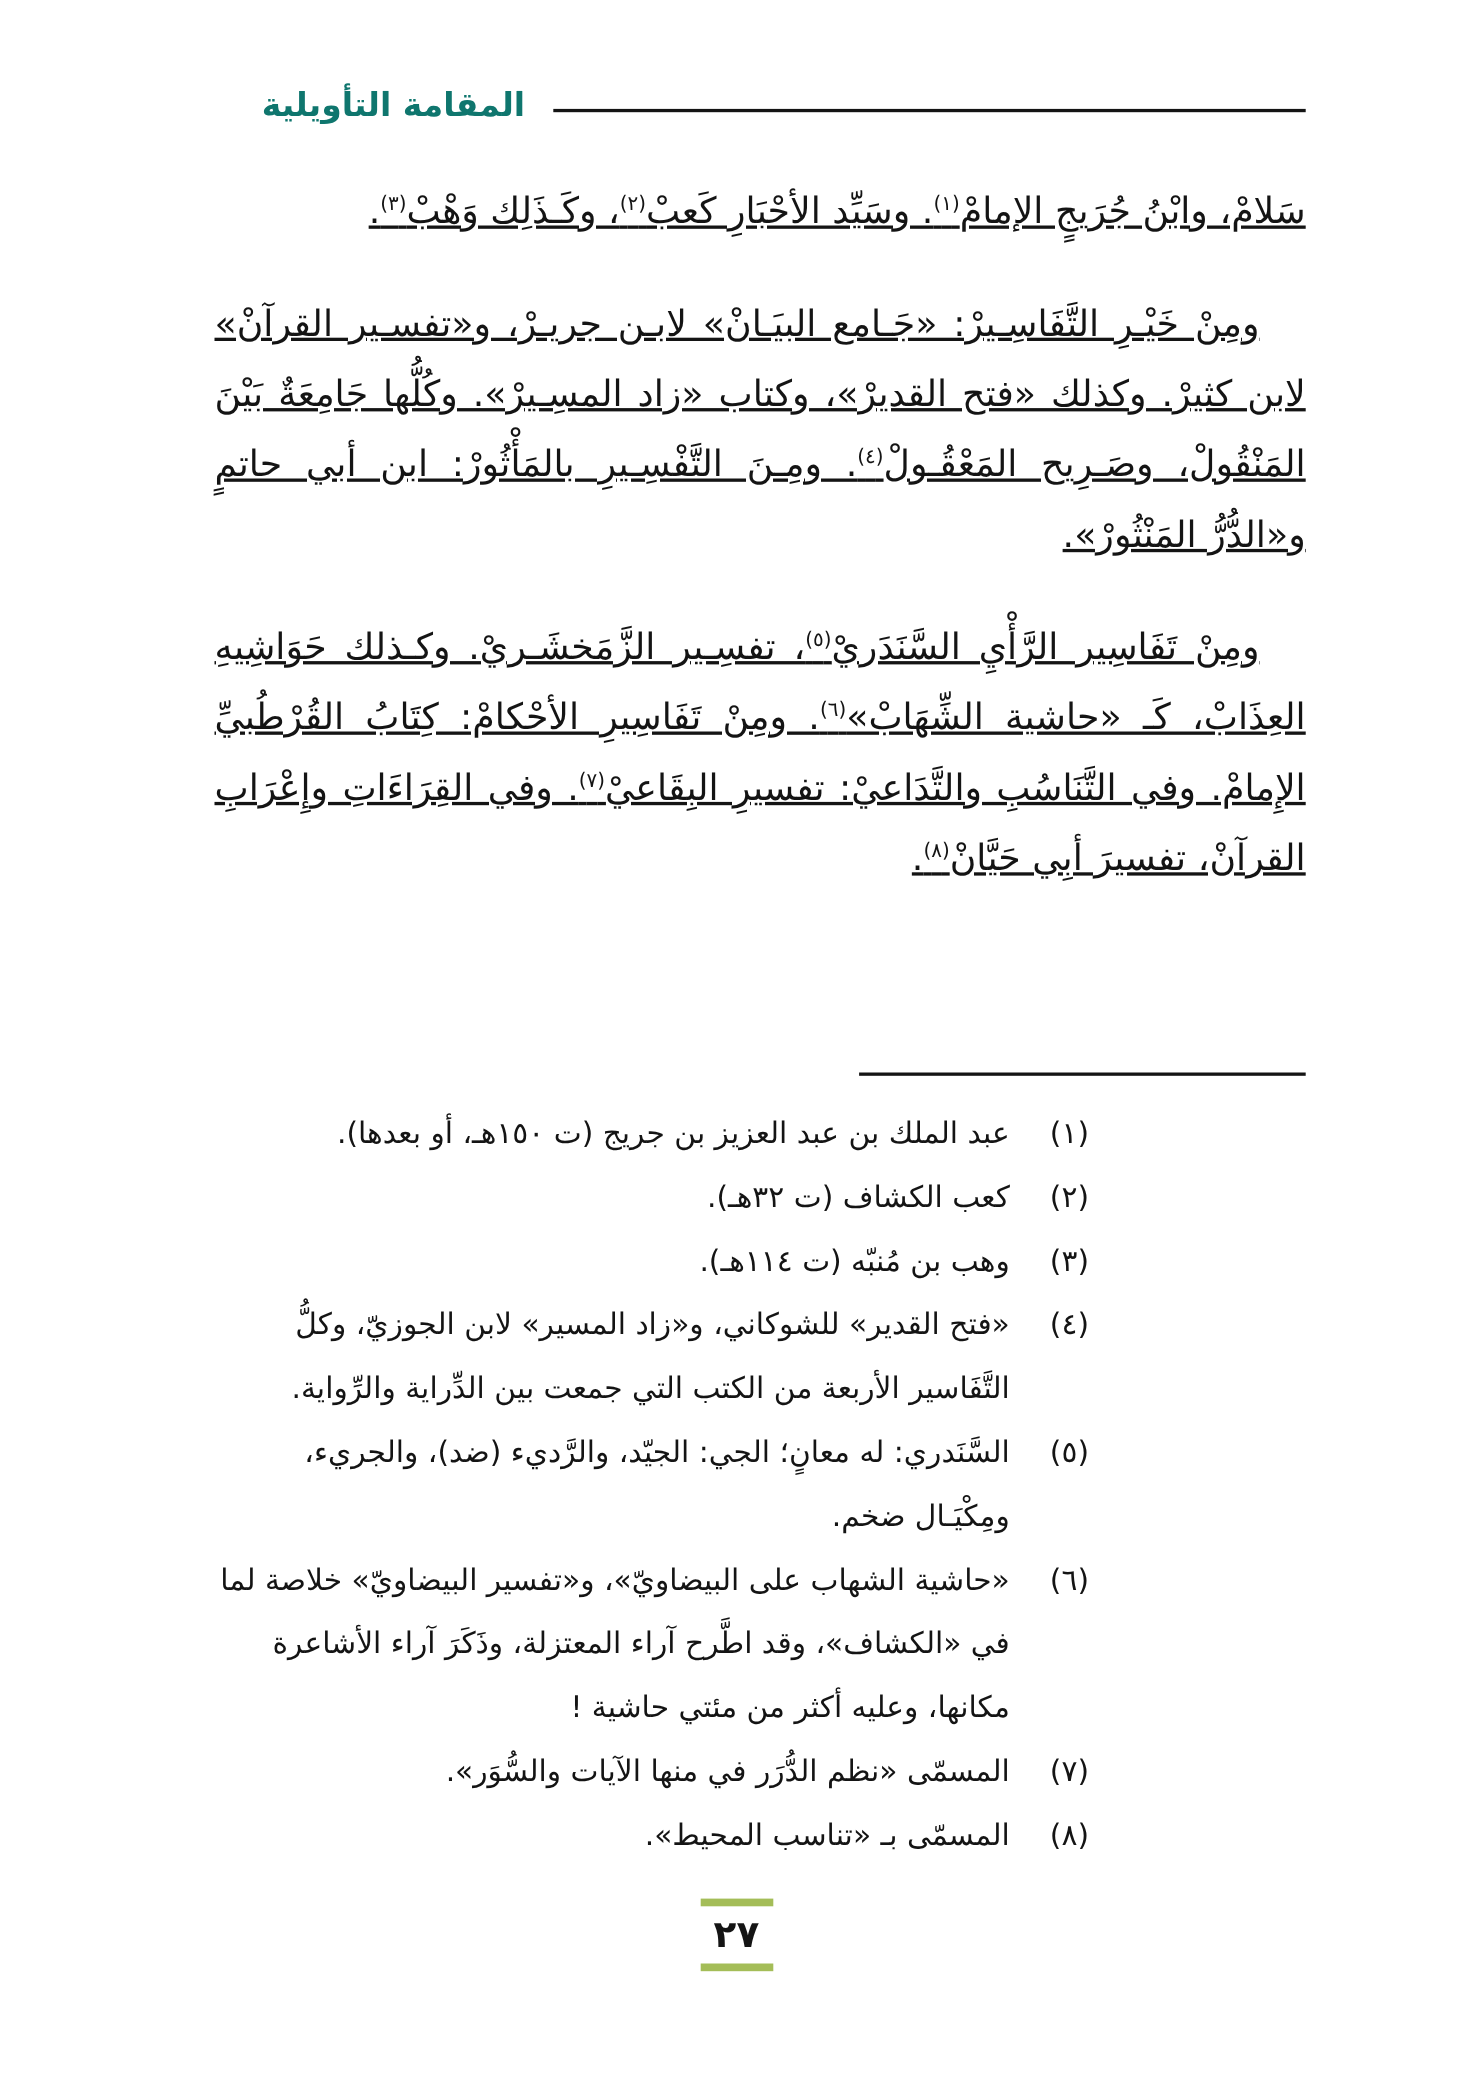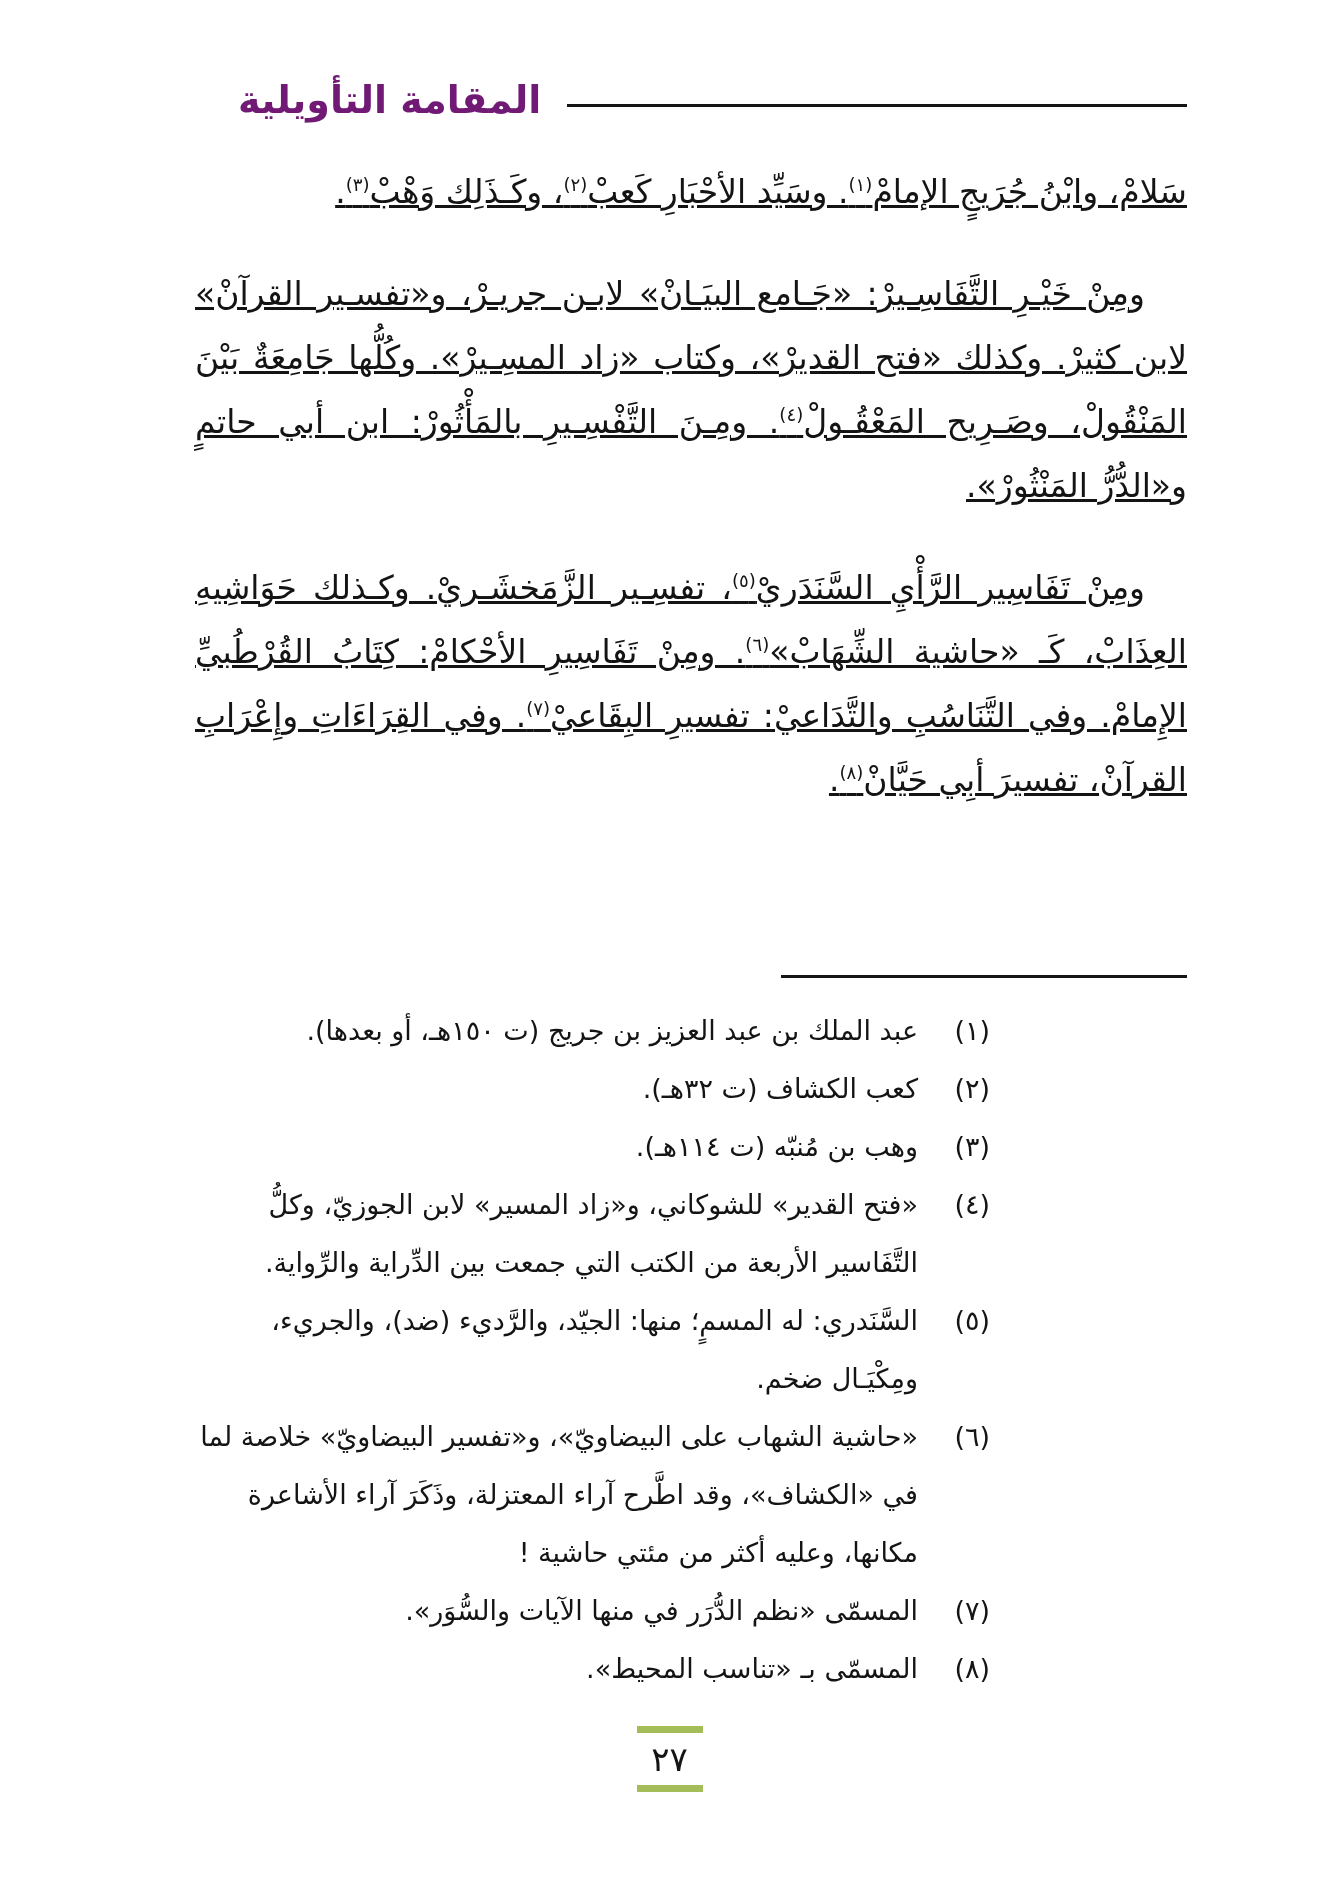--- a/index.html
+++ b/index.html
@@ -12,22 +12,22 @@
     color:#141414;
   }
   .page { position:absolute; inset:0; }
 
   
   .header {
     position:absolute; top:78px; left:238px; right:152px;
     display:flex; align-items:center; gap:26px;
   }
   .header-title {
-    color:#701a75;
-    font-size:38px; font-weight:bold;
+    color:#0f766e;
+    font-size:30px; font-weight:bold;
     white-space:nowrap;
     letter-spacing:1px;
     direction:rtl;
   }
   .header-rule {
     flex:1 1 auto; height:3px; background:#141414; margin-top:10px;
   }
 
   
   .body-text {
@@ -56,21 +56,21 @@
     direction:rtl;
     font-size:27px; line-height:58px;
   }
   .fn-row { display:flex; gap:20px; }
   .fn-marker { flex:0 0 auto; min-width:52px; }
   .fn-text { flex:1 1 auto; }
 
   
   .pagenum-block {
     position:absolute; top:1726px; left:0; width:100%;
-    display:flex; flex-direction:column; align-items:center;
+    display:flex; flex-direction:column; align-items:center;font-weight:bold;
   }
   .green-rule { width:66px; height:7px; background:#a4bd58; }
   .pagenum {
     font-size:34px; line-height:52px; color:#141414;
     direction:rtl;
   }
 </style>
 </head>
 <body>
 
@@ -101,21 +101,21 @@
     <div class="fn-row">
       <span class="fn-marker">(٣)</span>
       <span class="fn-text">وهب بن مُنبّه (ت ١١٤هـ).</span>
     </div>
     <div class="fn-row">
       <span class="fn-marker">(٤)</span>
       <span class="fn-text">«فتح القدير» للشوكاني، و«زاد المسير» لابن الجوزيّ، وكلُّ التَّفَاسير الأربعة من الكتب التي جمعت بين الدِّراية والرِّواية.</span>
     </div>
     <div class="fn-row">
       <span class="fn-marker">(٥)</span>
-      <span class="fn-text">السَّنَدري: له المسمٍ؛ منها: الجيّد، والرَّديء (ضد)، والجريء، ومِكْيَـال ضخم.</span>
+      <span class="fn-text">السَّنَدري: له معانٍ؛ الجي: الجيّد، والرَّديء (ضد)، والجريء، ومِكْيَـال ضخم.</span>
     </div>
     <div class="fn-row">
       <span class="fn-marker">(٦)</span>
       <span class="fn-text">«حاشية الشهاب على البيضاويّ»، و«تفسير البيضاويّ» خلاصة لما في «الكشاف»، وقد اطَّرح آراء المعتزلة، وذَكَرَ آراء الأشاعرة مكانها، وعليه أكثر من مئتي حاشية !</span>
     </div>
     <div class="fn-row">
       <span class="fn-marker">(٧)</span>
       <span class="fn-text">المسمّى «نظم الدُّرَر في منها الآيات والسُّوَر».</span>
     </div>
     <div class="fn-row">

